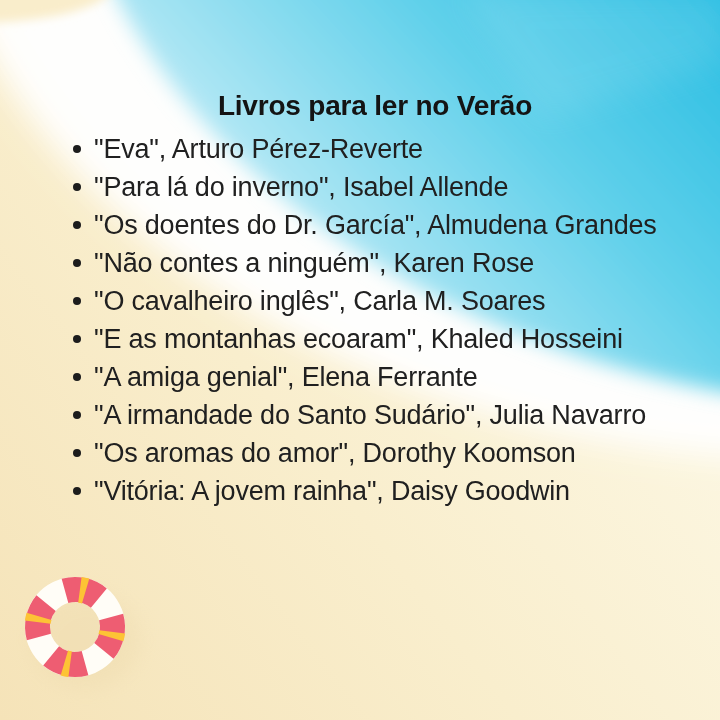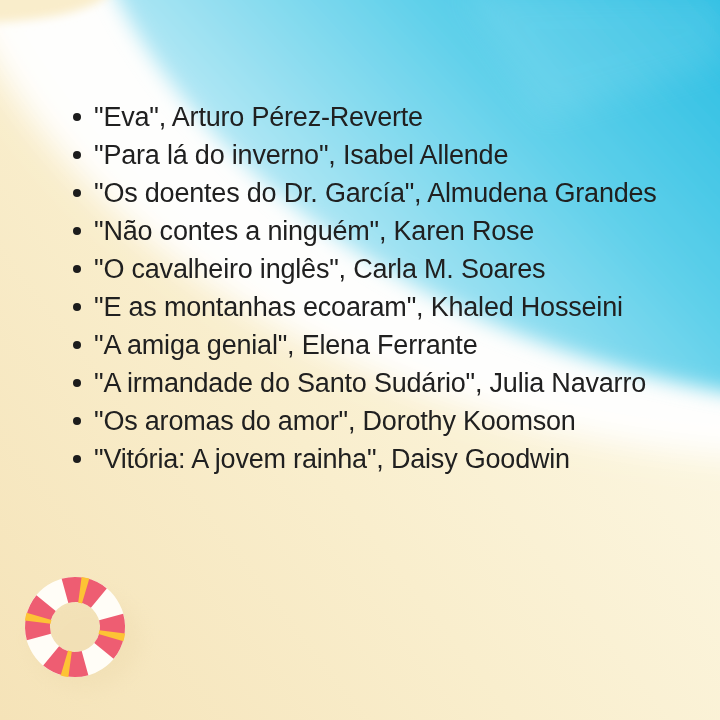--- a/index.html
+++ b/index.html
@@ -92,20 +92,21 @@
     <ellipse cx="930" cy="-230" rx="870" ry="640" fill="url(#gCyan)" filter="url(#soft10)"></ellipse>
 
     <path d="M 460,-10 L 730,-10 L 730,60 L 540,120 Z" fill="#ffffff" opacity="0.10" filter="url(#soft16)"></path>
 
     <path d="M -12,-12 L 114,-12 C 102,8 58,20 -12,23 Z" fill="#f9edcb" filter="url(#soft5)"></path>
 
     <ellipse cx="86" cy="640" rx="54" ry="48" fill="#e9d5a6" opacity="0.30" filter="url(#soft10)"></ellipse>
   </svg>
 
   <div class="content">
+    <h1 class="title">Livros para ler no Verão</h1>
     <ul class="books">
         <li class="book-row">
           <span class="dot"></span>
           <span class="book">"Eva", Arturo Pérez-Reverte</span>
         </li>
         <li class="book-row">
           <span class="dot"></span>
           <span class="book">"Para lá do inverno", Isabel Allende</span>
         </li>
         <li class="book-row">

